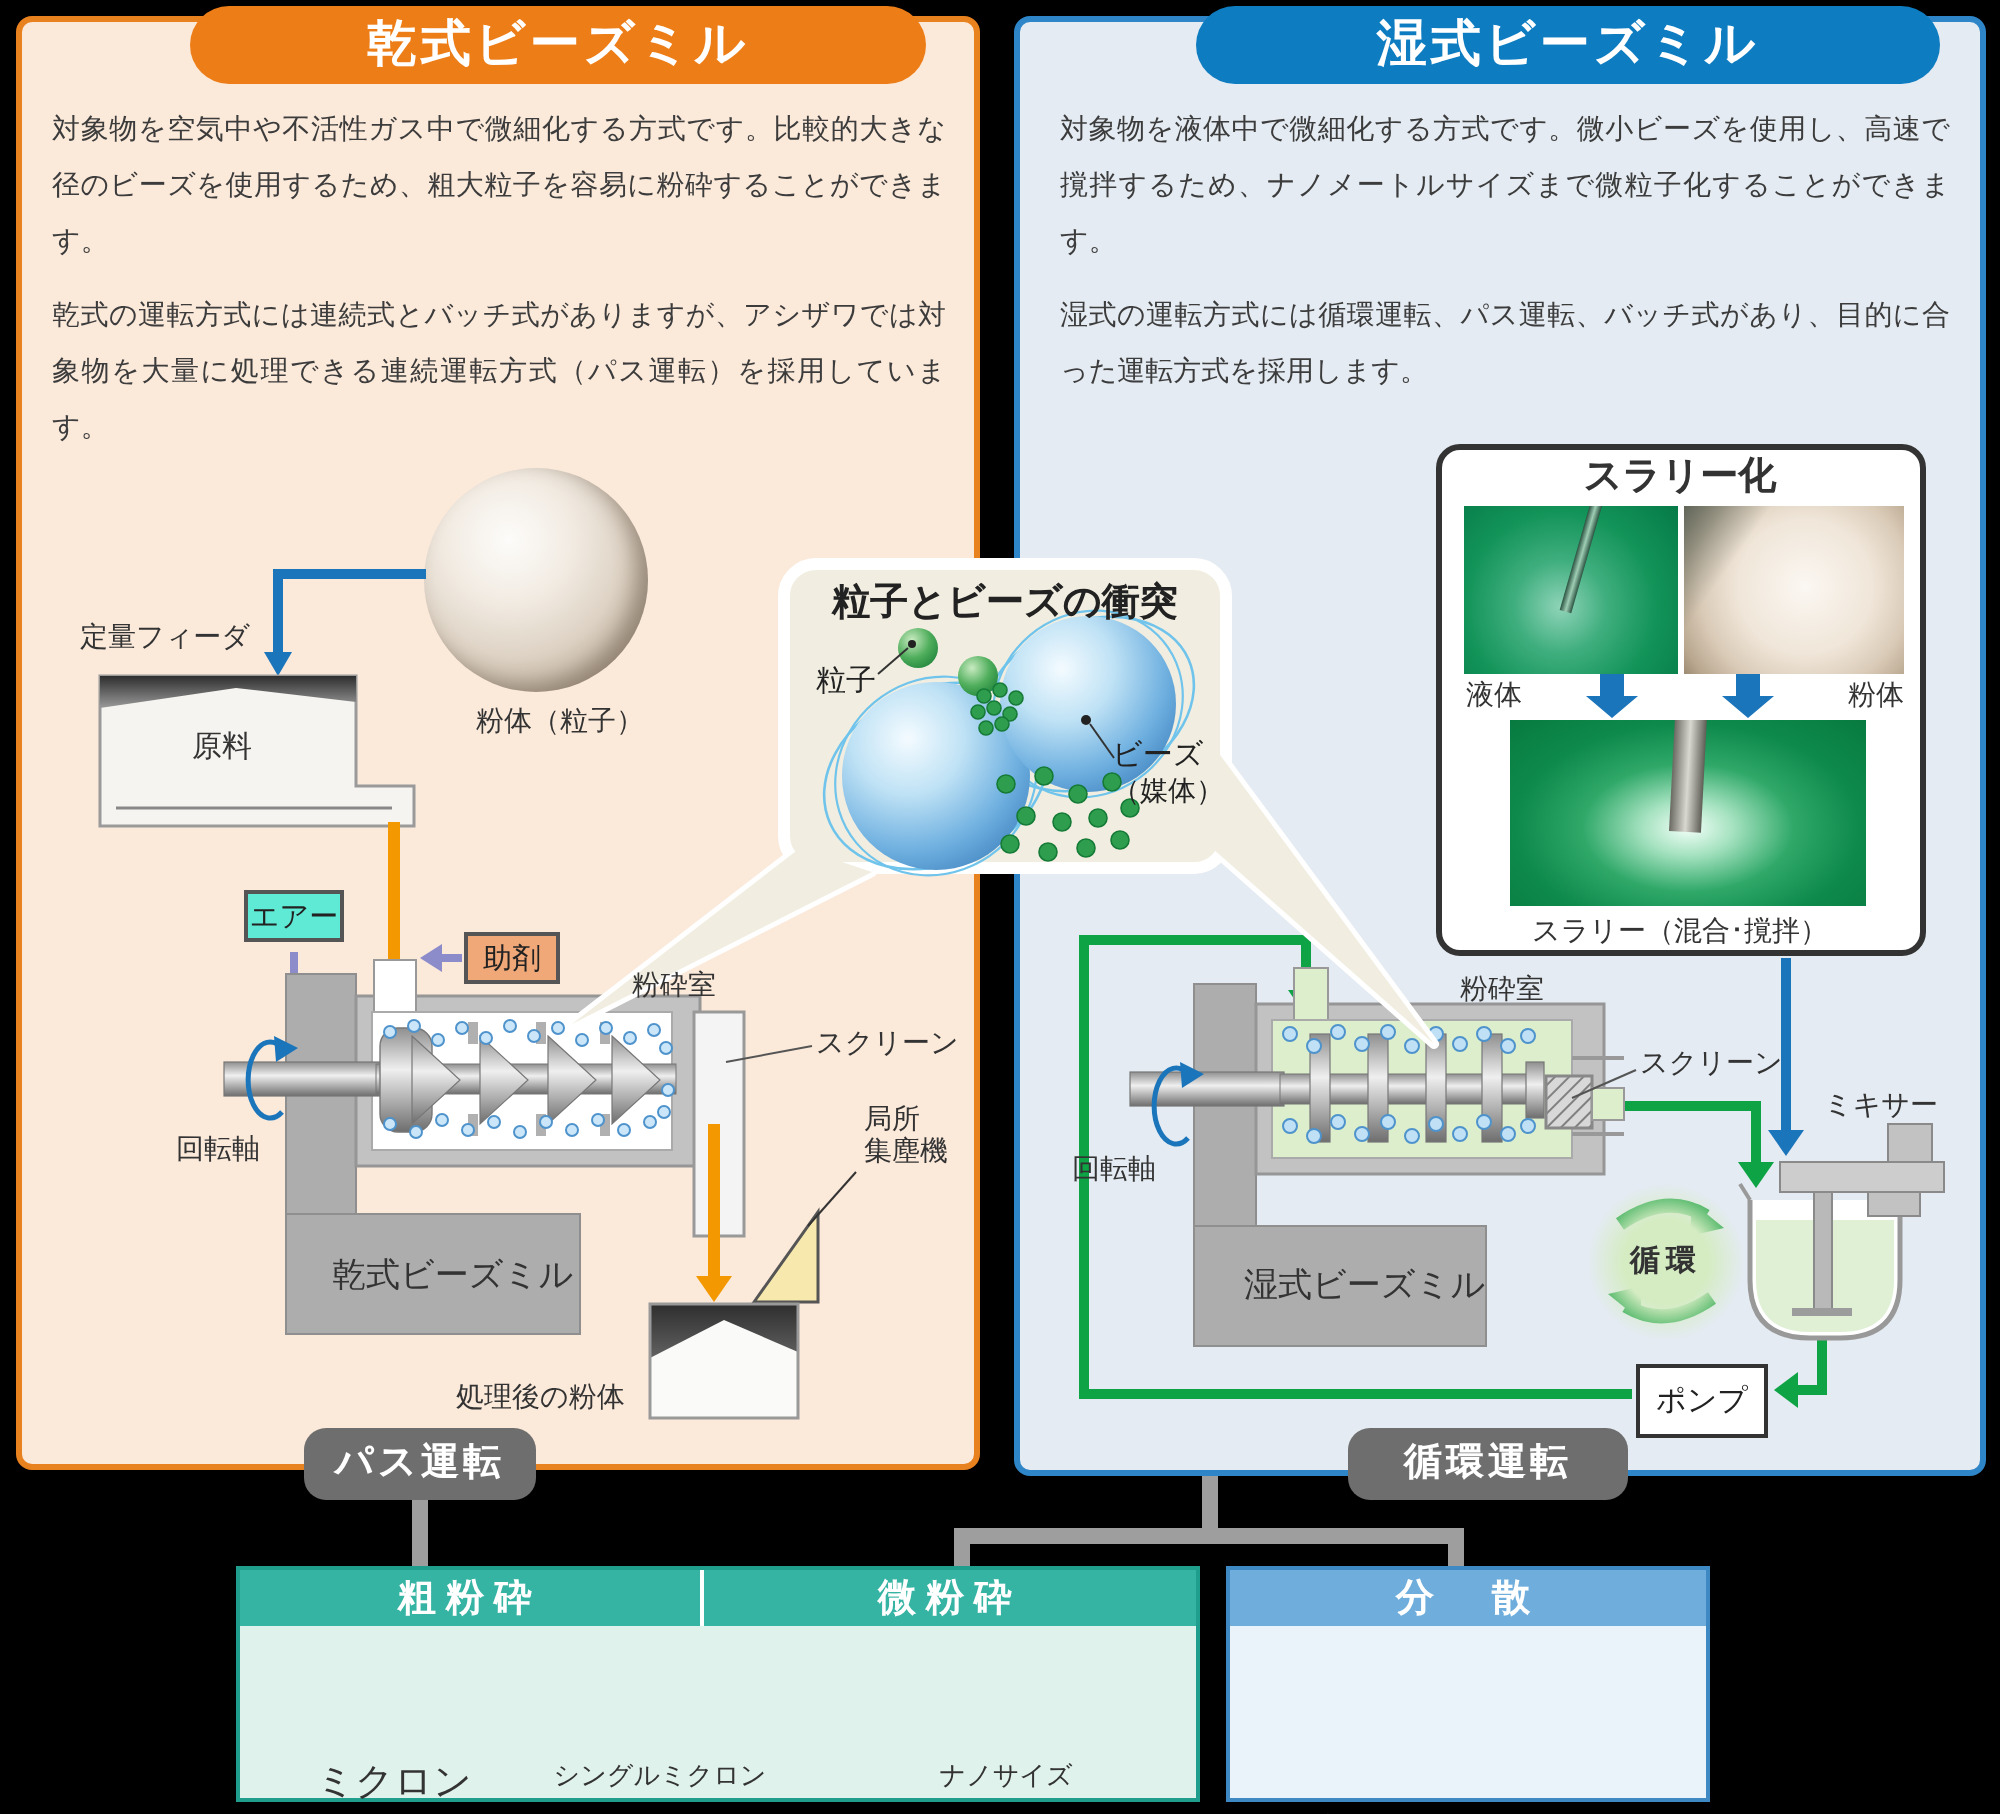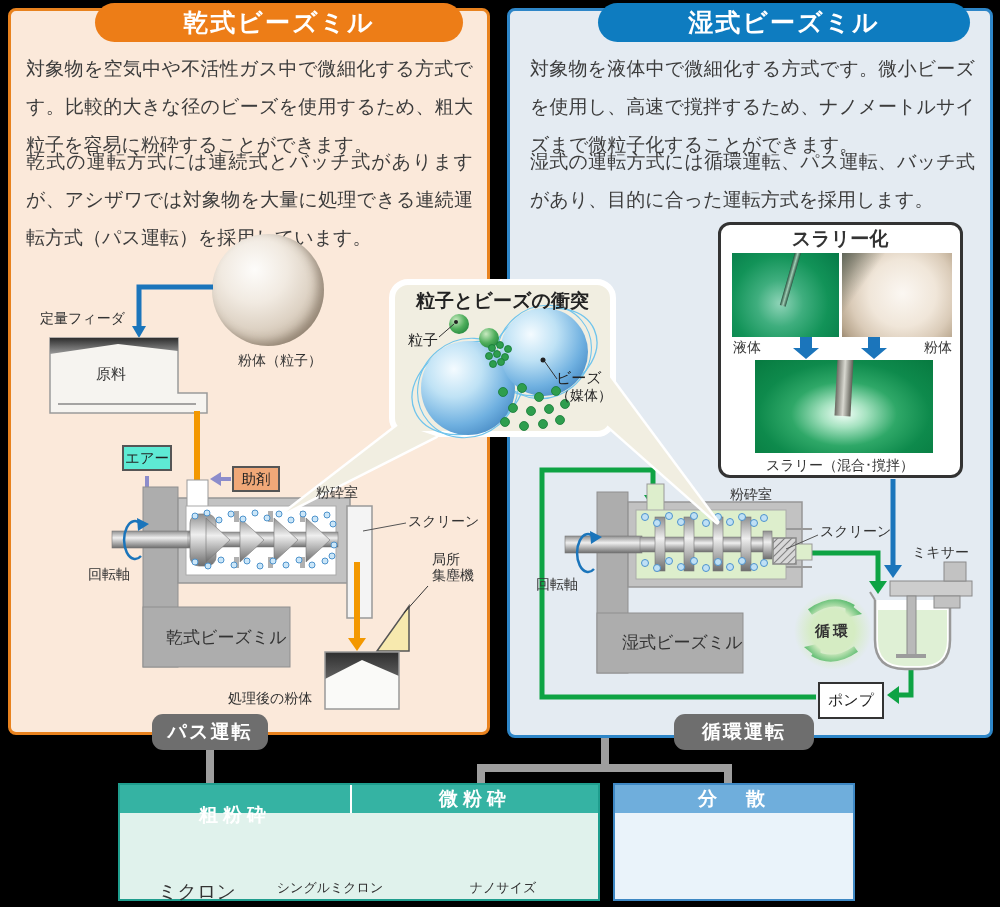--- a/index.html
+++ b/index.html
@@ -5,21 +5,21 @@
   html,body{margin:0;padding:0;background:#000;}
   #stage{position:relative;width:1000px;height:907px;background:#000;overflow:hidden;
          font-family:"Liberation Sans","DejaVu Sans",sans-serif;}
   .panel{position:absolute;box-sizing:border-box;border-radius:8px;}
   #panel-dry{left:8px;top:8px;width:482px;height:727px;background:#FBE9DA;border:3px solid #E8821E;}
   #panel-wet{left:507px;top:8px;width:486px;height:730px;background:#E4EBF2;border:3px solid #2E86C8;}
   .head-capsule{position:absolute;height:39px;border-radius:20px;color:#fff;font-size:25px;font-weight:bold;
                 text-align:center;line-height:39px;letter-spacing:2px;}
   #head-dry{left:95px;top:3px;width:368px;background:#ED7D17;}
   #head-wet{left:598px;top:3px;width:372px;background:#0E7CC0;}
-  .desc{position:absolute;font-size:19px;line-height:2.0;color:#3C3C3C;margin:0;text-align:justify;}
+  .desc{position:absolute;font-size:14px;line-height:2.0;color:#3C3C3C;margin:0;text-align:justify;}
   .lbl{position:absolute;font-size:14px;color:#333;white-space:nowrap;line-height:1.15;}
   .ctr{transform:translateX(-50%);text-align:center;}
   .smbox{position:absolute;box-sizing:border-box;border:2px solid #555;font-size:14.5px;color:#222;
          text-align:center;display:flex;align-items:center;justify-content:center;}
   #air-box{left:122px;top:445px;width:50px;height:26px;background:#5eead4;}
   #aid-box{left:232px;top:466px;width:48px;height:26px;background:#F0A878;}
   #pump-box{left:818px;top:682px;width:66px;height:37px;background:#fff;border-color:#333;font-size:15px;}
   .photo{position:absolute;overflow:hidden;}
   #powder-photo{left:212px;top:234px;width:112px;height:112px;border-radius:50%;
     background:radial-gradient(circle at 38% 32%, #FDFCFA 0%, #F1EAE1 32%, #DED3C5 56%, #C6B8A6 76%, #A1937F 100%);
@@ -445,21 +445,21 @@
   <div class="conn" style="left:206px;top:750px;width:8px;height:33px;"></div>
   <div class="conn" style="left:601px;top:738px;width:8px;height:29px;"></div>
   <div class="conn" style="left:477px;top:764px;width:255px;height:8px;"></div>
   <div class="conn" style="left:477px;top:764px;width:8px;height:19px;"></div>
   <div class="conn" style="left:724px;top:764px;width:8px;height:19px;"></div>
   <div class="glabel" id="circ-op">循環運転</div>
   <div class="glabel" id="pass-op">パス運転</div>
 
   <div class="table" id="table-grind">
     <div class="thead">
-      <div class="cell" style="width:230px;margin-top:16px;">粗粉砕</div>
+      <div class="cell" style="width:230px;">粗粉砕</div>
       <div class="vdiv"></div>
       <div class="cell" style="flex:1;">微粉砕</div>
     </div>
   </div>
   <div class="table" id="table-disp">
     <div class="thead">
       <div class="cell" style="flex:1;">分　散</div>
     </div>
   </div>
 

